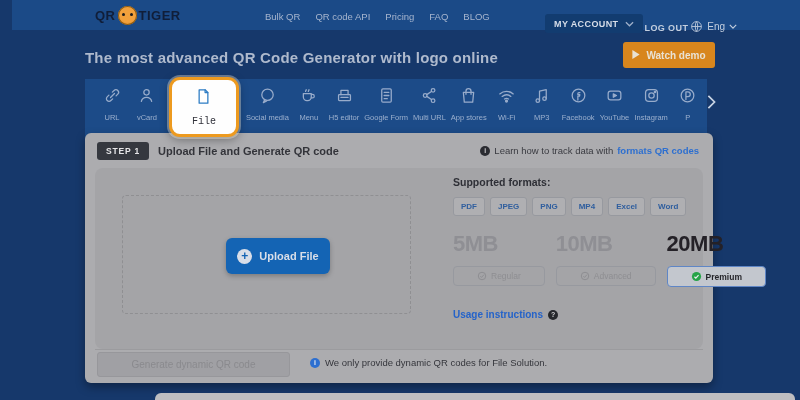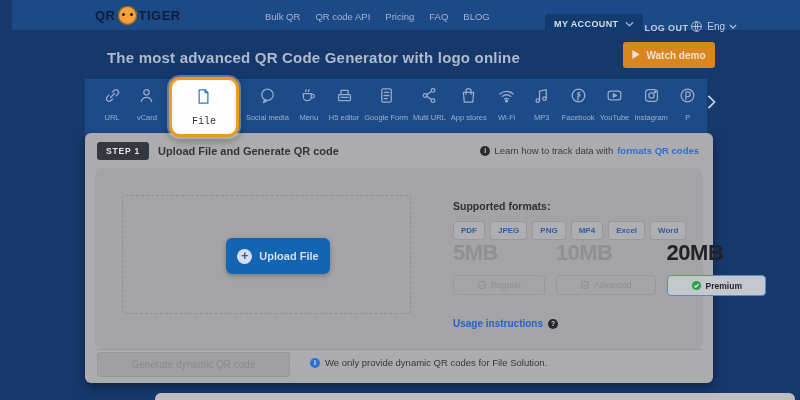--- a/index.html
+++ b/index.html
@@ -15,21 +15,21 @@
   .tiger::before { left:4px; } .tiger::after { right:4px; }
   .menu { position:absolute; left:253px; top:0; height:33px; display:flex; align-items:center; gap:15px; }
   .menu a { font-size:9.5px; color:#A6B5CE; text-decoration:none; white-space:nowrap; cursor:pointer; }
   .nav-right { position:absolute; left:533px; top:0; height:33px; display:flex; align-items:flex-end; gap:2px; }
   .account-btn { display:flex; align-items:center; gap:6px; background:#123C70; border:none; color:#D7DEE9; font-size:9px; font-weight:bold; letter-spacing:.4px; height:19px; padding:0 9px; border-radius:3px; cursor:pointer; font-family:inherit; }
   .logout { font-size:9px; font-weight:bold; color:#C3CEDE; letter-spacing:.4px; text-decoration:none; cursor:pointer; }
   .lang { display:flex; align-items:center; gap:4px; color:#C3CEDE; font-size:10px; cursor:pointer; }
   .chev svg, .lang svg, .account-btn svg { display:block; }
 
   
-  .hero-title { position:absolute; left:85px; top:49px; font-size:15px; font-weight:bold; color:#AFBACD; letter-spacing:.2px;margin-left:22px; }
+  .hero-title { position:absolute; left:85px; top:49px; font-size:15px; font-weight:bold; color:#AFBACD; letter-spacing:.2px; }
   .watch-demo { position:absolute; left:623px; top:42px; width:92px; height:26px; background:#D8861D; border:none; border-radius:3px; color:#E9E2D4; font-size:10px; font-weight:600; display:flex; align-items:center; justify-content:center; gap:6px; cursor:pointer; font-family:inherit; }
 
   
   .icon-strip { position:absolute; left:85px; top:79px; width:622px; height:64px; background:#1C4B88; display:flex; justify-content:space-between; align-items:flex-start; padding:7px 4px 0 12px; }
   .tile { display:flex; flex-direction:column; align-items:center; gap:4px; color:#98ACCB; cursor:pointer; min-width:30px; }
   .tile .tlabel { font-size:7.5px; white-space:nowrap; color:#9CB0CE; }
   .tile.highlight { position:relative; z-index:3; background:#FEFEFE; border:3px solid #ED9A1F; border-radius:11px; margin:-9px 2px 0 2px; width:70px; height:60px; justify-content:center; gap:5px; box-shadow:0 0 0 2px rgba(255,244,222,.35), 0 3px 10px rgba(0,0,0,.35); color:#2D7CC4;font-family:Liberation Mono, monospace; }
   .tile.highlight .tlabel { font-size:10px; color:#30313A; }
   .strip-next { position:absolute; left:706px; top:95px; background:none; border:none; color:#C9D4E4; cursor:pointer; padding:0; }
 
@@ -38,25 +38,25 @@
   .step-badge { position:absolute; left:12px; top:9px; background:#35383F; color:#E6E6E8; font-size:8.5px; font-weight:bold; letter-spacing:.8px; padding:4px 9px; border-radius:3px; }
   .step-title { position:absolute; left:73px; top:12px; font-size:11px; font-weight:600; color:#33343A; }
   .learn-row { position:absolute; right:14px; top:12px; display:flex; align-items:center; gap:4px; font-size:9.5px; color:#3A3B41; }
   .learn-row a { color:#2D6FD0; font-weight:600; text-decoration:none; cursor:pointer; }
   .dot-i { width:10px; height:10px; border-radius:50%; background:#2A2B31; color:#C9C9CC; font-size:7px; font-weight:bold; display:inline-flex; align-items:center; justify-content:center; }
   .inner-box { position:absolute; left:10px; top:35px; width:608px; height:181px; background:#A4A4A7; border-radius:8px; }
   .dashed { position:absolute; left:27px; top:27px; width:289px; height:119px; border:1px dashed #8F8F92; border-radius:4px; }
   .upload-btn { position:absolute; left:103px; top:42px; width:104px; height:36px; background:#1464B4; border:none; border-radius:6px; color:#D9DEE8; font-size:11px; font-weight:600; display:flex; align-items:center; justify-content:center; gap:7px; cursor:pointer; font-family:inherit; box-shadow:0 2px 5px rgba(0,0,0,.25); }
   .plus-circle { width:15px; height:15px; border-radius:50%; background:#D9DEE8; color:#1464B4; font-size:12px; font-weight:bold; display:inline-flex; align-items:center; justify-content:center; line-height:1; }
 
-  .right-col { position:absolute; left:358px; top:32px; width:246px; }
+  .right-col { position:absolute; left:358px; top:8px; width:246px; }
   .fmt-label { font-size:10.5px; font-weight:600; color:#2E2F36; margin-bottom:9px; }
   .fmt-row { display:flex; gap:5px; }
   .badge { border:1px solid #97999F; background:#AFAFB2; border-radius:3px; padding:4px 7px; font-size:8px; font-weight:bold; color:#2F5E9E; }
-  .tiers { display:flex; gap:11px; align-items:flex-start; }
+  .tiers { display:flex; gap:11px; margin-top:15px; align-items:flex-start; }
   .tier { display:flex; flex-direction:column; align-items:flex-start; gap:9px; }
   .tier-size { font-size:22px; font-weight:bold; color:#8F8F94; letter-spacing:-.5px; }
   .tier.active .tier-size { color:#242127; }
   .pill { display:flex; align-items:center; gap:4px; border:1px solid #97999F; border-radius:4px; padding:4px 23px; font-size:8.5px; color:#8E8E92; background:transparent; cursor:pointer; }
   .tier.active .pill { background:#C3C7CE; border:1.5px solid #5F86C6; color:#26262B; font-weight:600; }
   .usage-row { margin-top:22px; display:flex; align-items:center; gap:5px; font-size:10px; font-weight:600; color:#2563C9; }
   .q-circle { width:10px; height:10px; border-radius:50%; background:#26272C; color:#CFCFD2; font-size:7px; font-weight:bold; display:inline-flex; align-items:center; justify-content:center; }
   .usage-row a { color:#2563C9; text-decoration:none; cursor:pointer; }
 
   .panel-divider { position:absolute; left:10px; top:216px; width:608px; height:1px; background:#9B9B9E; }

